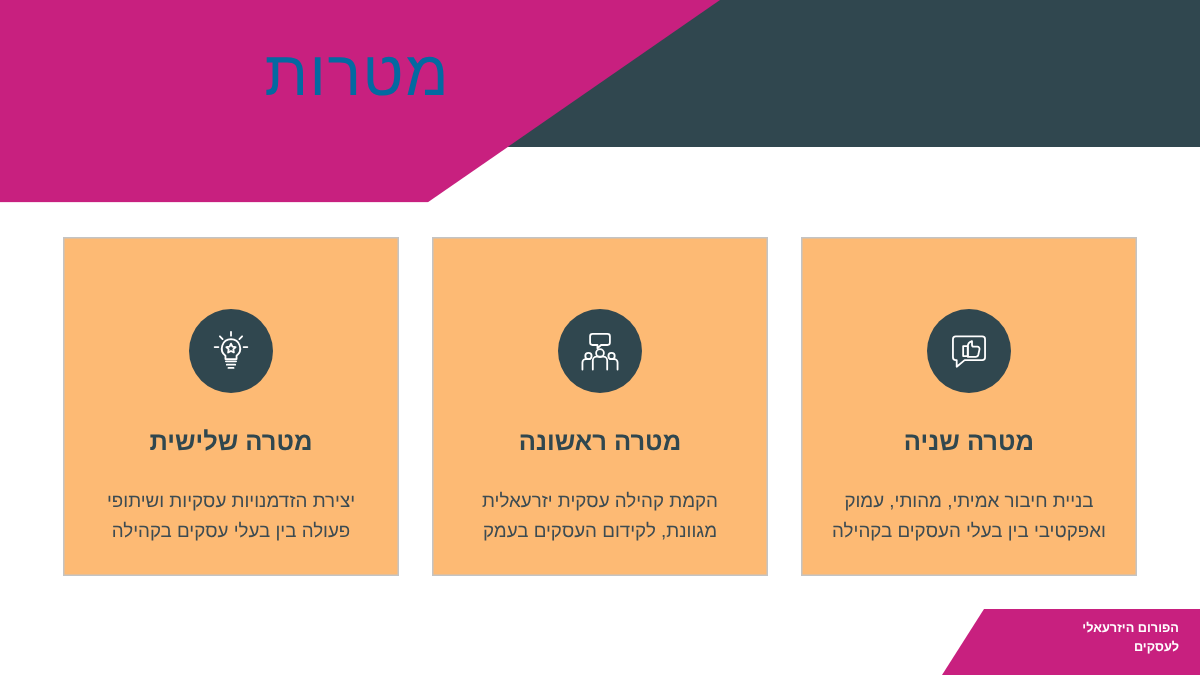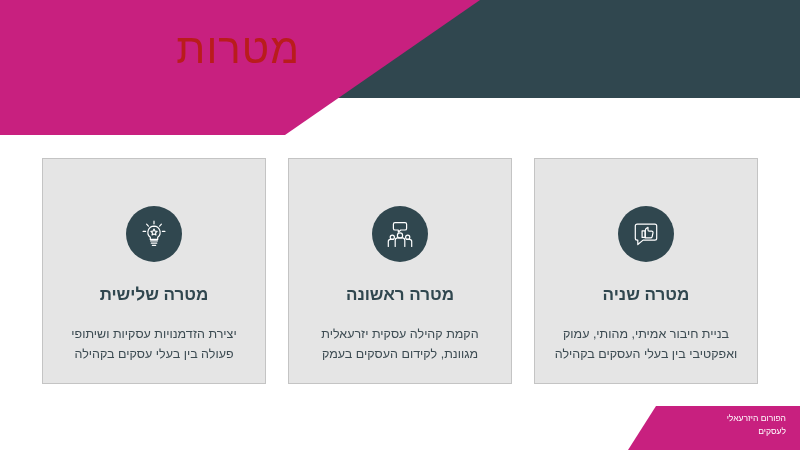--- a/index.html
+++ b/index.html
@@ -18,36 +18,36 @@
     clip-path:polygon(0 0,100% 0,100% 45px,720px 98px,0 98px);
   }
   .hdr-magenta{
     position:absolute;left:0;top:0;width:480px;height:135px;
     background:#c8207f;
     clip-path:polygon(0 0,480px 0,285px 135px,0 135px);
   }
   .hdr-title{
     position:absolute;left:0;top:26px;width:300px;
     text-align:right;
-    color:#b91c1c;
+    color:#0369a1;
     font-size:42px;
     font-weight:300;
     letter-spacing:1px;
     direction:rtl;
     line-height:1.1;
   }
 
   
   .cards{
     position:absolute;left:42px;top:158px;width:716px;height:228px;
     display:flex;flex-direction:row-reverse;justify-content:space-between;
   }
   .card{
     width:224px;height:226px;
-    background:#e5e5e5;
+    background:#fdba74;
     border:1px solid #c4c4c4;
     box-sizing:border-box;
     display:flex;flex-direction:column;align-items:center;
     direction:rtl;
   }
   .card-icon{
     width:56px;height:56px;border-radius:50%;
     background:#30474f;
     margin-top:47px;
     display:flex;align-items:center;justify-content:center;
@@ -68,21 +68,21 @@
 
   
   .footer-band{
     position:absolute;left:628px;top:406px;width:172px;height:44px;
     background:#c8207f;
     clip-path:polygon(28px 0,172px 0,172px 44px,0 44px);
   }
   .footer-text{
     position:absolute;left:628px;top:412px;width:158px;
     text-align:right;direction:rtl;
-    color:#ffffff;font-size:8.5px;line-height:1.55;font-weight:normal;
+    color:#ffffff;font-size:8.5px;line-height:1.55;font-weight:bold;
   }
 </style>
 </head>
 <body>
 
 <div class="slide">
 
   <div class="hdr-dark"></div>
   <div class="hdr-magenta"></div>
   <div class="hdr-title">מטרות</div>

